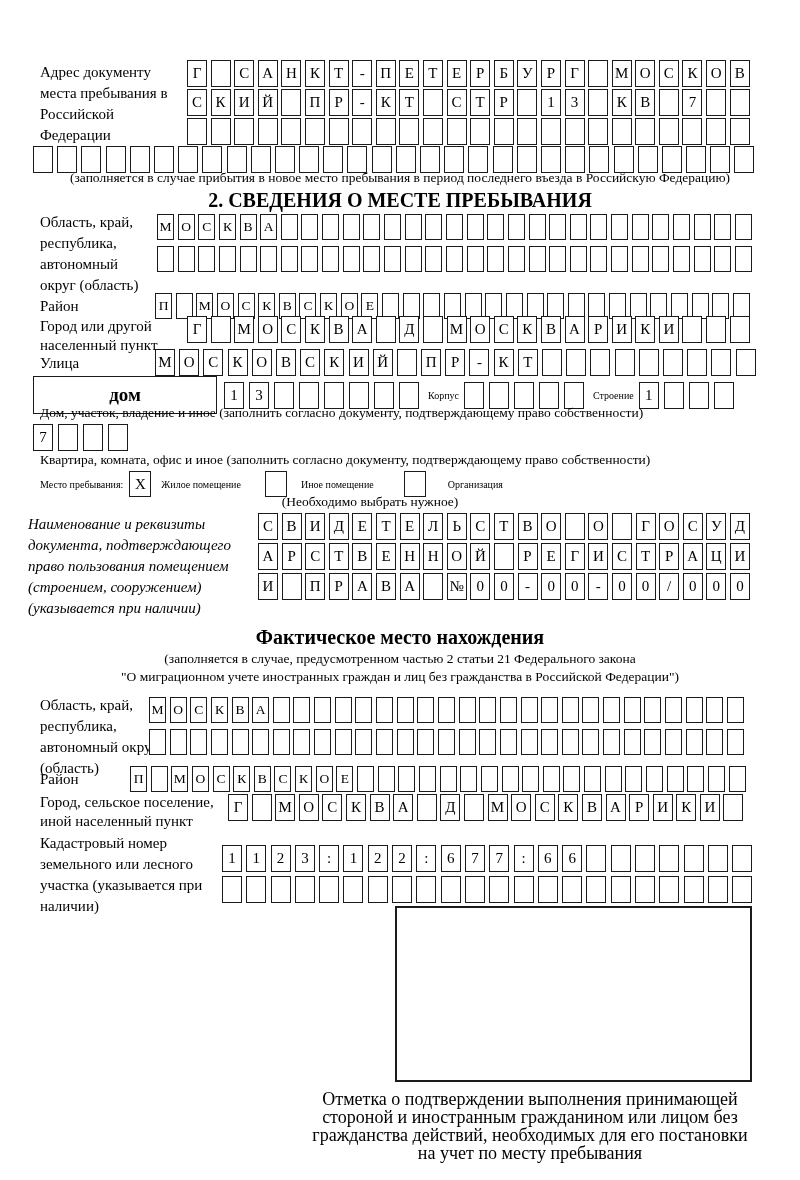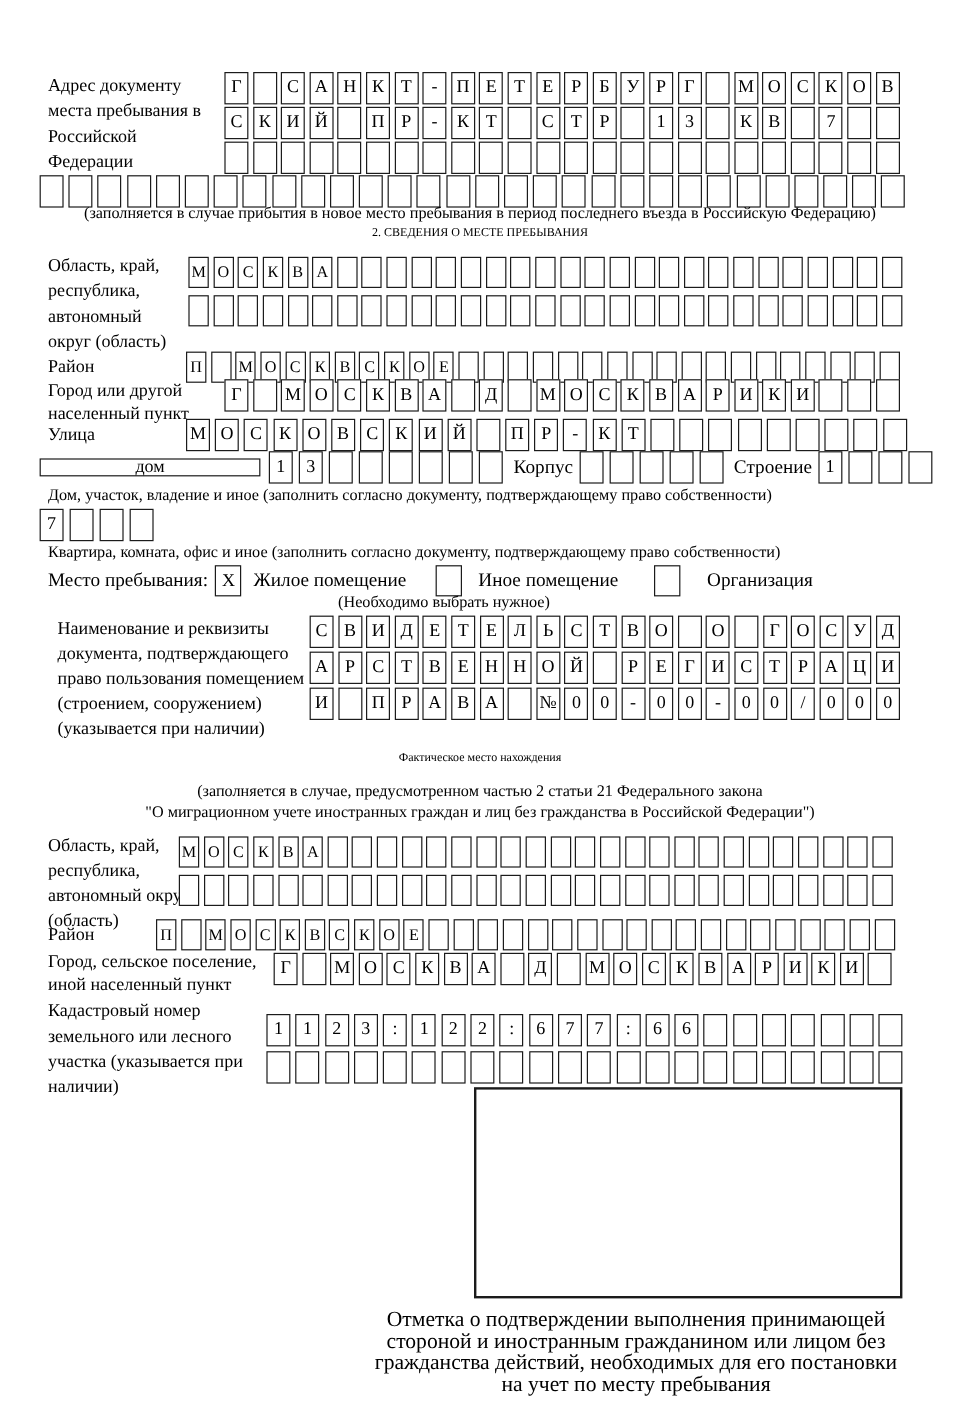--- a/index.html
+++ b/index.html
@@ -9,41 +9,41 @@
     background:#ffffff;
     font-family:"Liberation Serif","DejaVu Serif",serif;
     color:#000;
     overflow:hidden;
   }
   .abs { position:absolute; }
   .corner { top:20px; left:0; right:46px; text-align:right; font-size:15px; }
   .flabel { font-size:15px; line-height:21px; }
   .flabel.lh19 { line-height:19px; }
   .center { left:0; right:0; text-align:center; }
-  .h2 { font-weight:normal; font-size:10px; }
+  .h2 { font-weight:bold; font-size:20px; }
   .smallnote { font-size:13.5px; }
   .rows { display:flex; flex-direction:column; }
   .cells { display:flex; gap:3.6px; }
   .cells.sm { gap:3.65px; }
   .cell {
     box-sizing:border-box; flex:none;
     width:20px; height:27px;
     border:1.8px solid #1b1b1b;
     display:flex; align-items:center; justify-content:center;
     font-size:15px; background:#fff;
   }
   .sm .cell { width:17px; height:26px; font-size:13.5px; }
   .namedbox {
-    box-sizing:border-box; flex:none; height:15px;
+    box-sizing:border-box; flex:none; height:38px;
     border:1.8px solid #1b1b1b;
     display:flex; align-items:center; justify-content:center;
-    font-size:15px; background:#fff;
+    font-size:19px; background:#fff;font-weight:bold;
   }
   .hrow { display:flex; align-items:center; }
-  .inline-label { font-size:16px; white-space:nowrap; }
+  .inline-label { font-size:10px; white-space:nowrap; }
   .checkbox {
     box-sizing:border-box; flex:none;
     width:22px; height:26px;
     border:1.8px solid #1b1b1b;
     display:flex; align-items:center; justify-content:center;
     font-size:15px; background:#fff;
   }
   .stamp-box {
     box-sizing:border-box;
     width:357px; height:176px;
@@ -374,21 +374,21 @@
     <div class="inline-label" style="margin-right:6px;">Место пребывания:</div>
     <div class="checkbox">X</div>
     <div class="inline-label" style="margin-left:10px;">Жилое помещение</div>
     <div class="checkbox" style="margin-left:24px;"></div>
     <div class="inline-label" style="margin-left:14px;">Иное помещение</div>
     <div class="checkbox" style="margin-left:30px;"></div>
     <div class="inline-label" style="margin-left:22px;">Организация</div>
   </div>
   <div class="abs smallnote" style="left:220px; top:494px; width:300px; text-align:center;">(Необходимо выбрать нужное)</div>
 
-  <div class="abs flabel" style="left:48px; top:514px; width:218px;">Наименование и реквизиты документа, подтверждающего право пользования помещением (строением, сооружением) (указывается при наличии)</div>
+  <div class="abs flabel" style="left:28px; top:514px; width:218px;font-style:italic;">Наименование и реквизиты документа, подтверждающего право пользования помещением (строением, сооружением) (указывается при наличии)</div>
   <div class="abs rows" style="left:258px; top:513px; gap:3px;">
     <div class="cells">
         <span class="cell">С</span>
         <span class="cell">В</span>
         <span class="cell">И</span>
         <span class="cell">Д</span>
         <span class="cell">Е</span>
         <span class="cell">Т</span>
         <span class="cell">Е</span>
         <span class="cell">Л</span>

